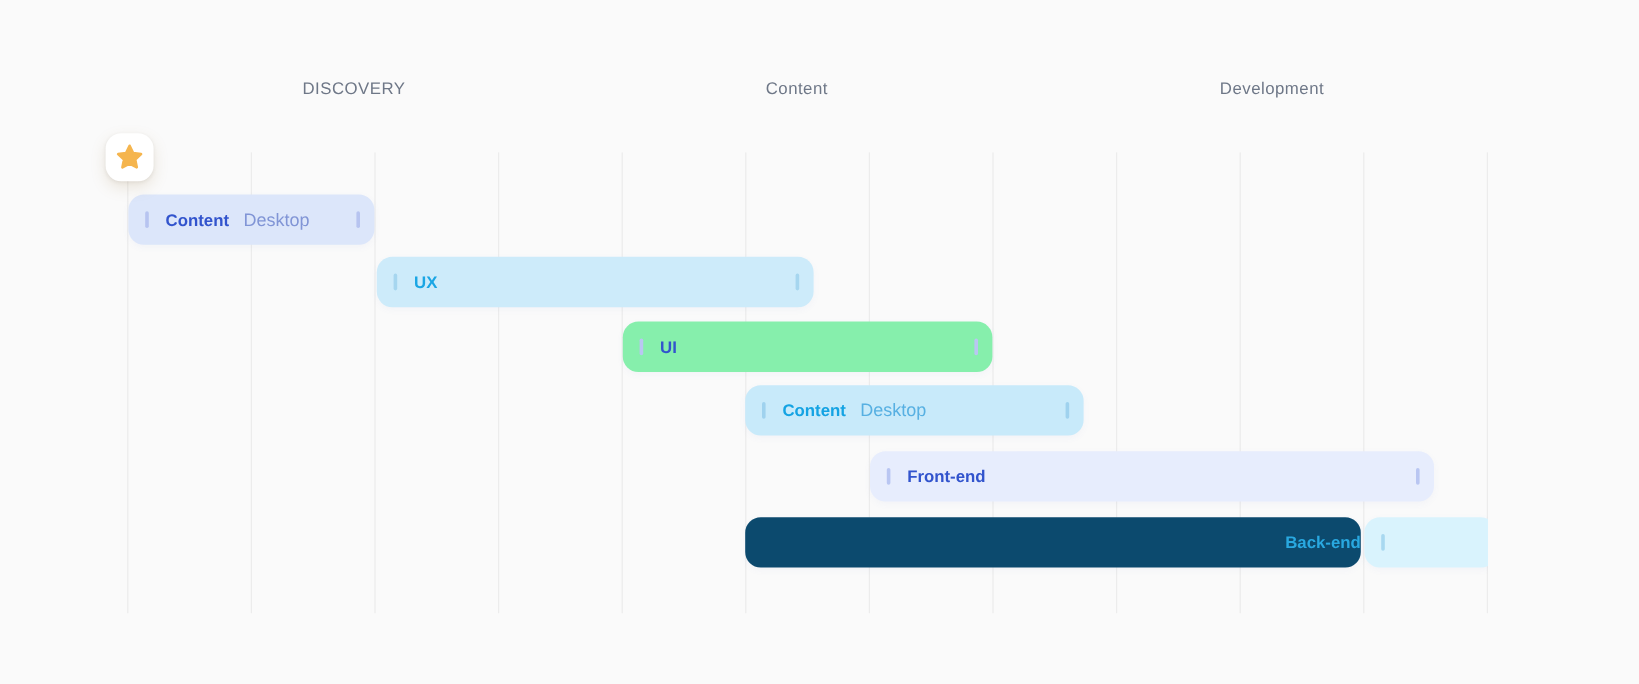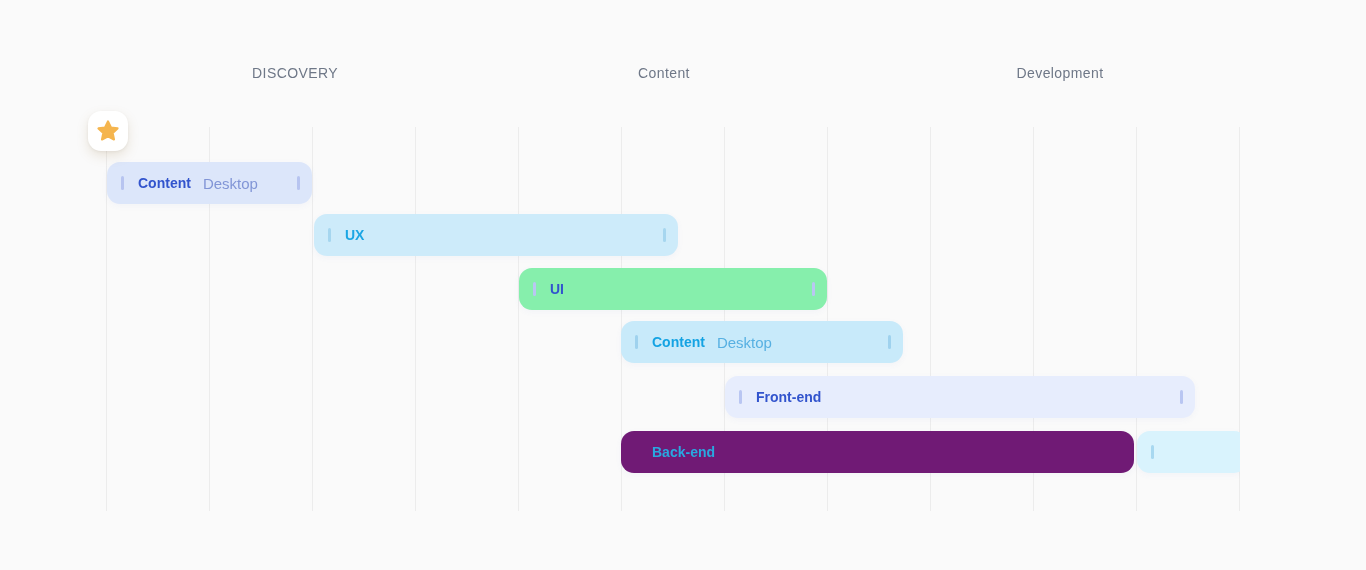--- a/index.html
+++ b/index.html
@@ -111,21 +111,21 @@
         <div class="handle left" style="background: rgb(159, 210, 238);"></div>
         <div class="handle right" style="background: rgb(159, 210, 238);"></div>
         <span class="task-name" style="color: rgb(20, 163, 227);">Content</span>
         <span class="task-tag" style="color: rgb(87, 176, 226);">Desktop</span>
       </div>
       <div class="task-bar" style="left: 725px; top: 376px; width: 470px; background: rgb(231, 237, 253);">
         <div class="handle left" style="background: rgb(185, 198, 242);"></div>
         <div class="handle right" style="background: rgb(185, 198, 242);"></div>
         <span class="task-name" style="color: rgb(50, 84, 205);">Front-end</span>
       </div>
-      <div class="task-bar" style="left: 621px; top: 431px; width: 513px; background: #701a75;">
+      <div class="task-bar" style="left: 621px; top: 431px; width: 513px; background: #0c4a6e; justify-content: flex-end;">
         <span class="task-name" style="color: rgb(41, 168, 224);">Back-end</span>
       </div>
       <div class="task-bar" style="left: 1137px; top: 431px; width: 110px; background: rgb(217, 243, 253);">
         <div class="handle left" style="background: rgb(168, 216, 240);"></div>
       </div>
     </div>
 
   <div id="phase-row">
       <div class="phase-label" style="left: 295px; color: rgb(110, 119, 135);">DISCOVERY</div>
       <div class="phase-label" style="left: 664px; color: rgb(110, 119, 135);">Content</div>

